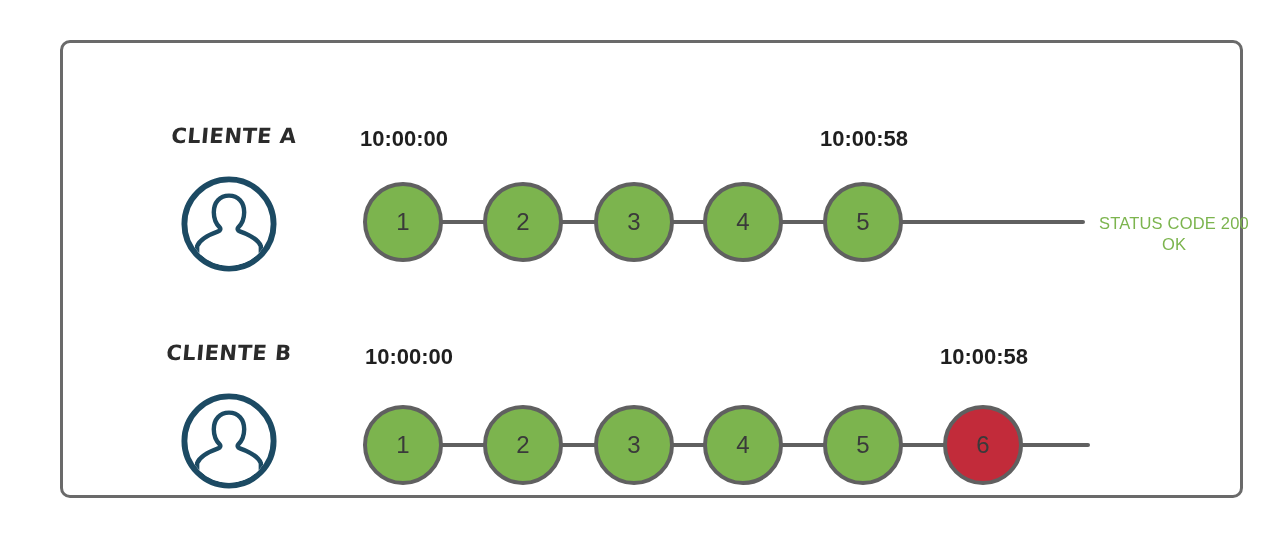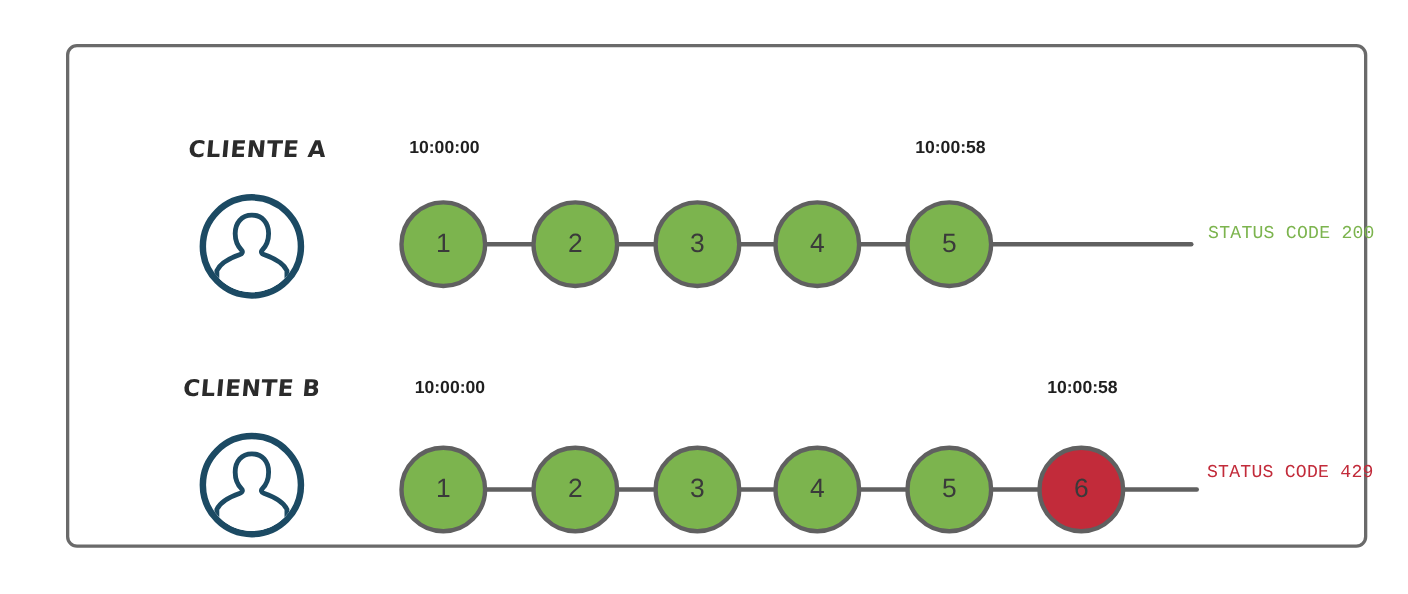--- a/index.html
+++ b/index.html
@@ -42,21 +42,21 @@
     position: absolute;
     width: 98px; height: 98px;
     color: var(--navy);
   }
   .timestamp {
     position: absolute;
     width: 120px;
     text-align: center;
     font-family: "Liberation Sans", sans-serif;
     font-weight: 700;
-    font-size: 16px;
+    font-size: 22px;
     color: #1f1f1f;
     white-space: nowrap;
   }
   .timeline {
     position: absolute;
     height: 4px;
     background: var(--gray);
     border-radius: 2px;
   }
   .node {
@@ -71,25 +71,26 @@
   .node.ok { background: var(--green); }
   .node.blocked { background: var(--red); }
   .node-num {
     font-family: "Liberation Sans", sans-serif;
     font-size: 24px;
     color: #3a3a3a;
   }
   .status {
     position: absolute;
     text-align: center;
-    font-family: Liberation Mono, monospace;
+    font-family: Liberation Sans, sans-serif;
     font-size: 16.5px;
     line-height: 21px;
     letter-spacing: 0.2px;
     white-space: nowrap;
+    margin-top: 12px;
   }
   .status.success { color: var(--green); }
   .status.error { color: var(--red); }
 </style>
 </head>
 <body>
 
 <div class="canvas">
   <div class="frame">
 
@@ -123,20 +124,21 @@
     </div>
     <div class="node ok" style="left:640px; top:139px;">
       <span class="node-num">4</span>
     </div>
     <div class="node ok" style="left:760px; top:139px;">
       <span class="node-num">5</span>
     </div>
 
     <div class="status success" style="left:1026px; top:158px; width:170px;">
       <div>STATUS CODE 200</div>
+      <div>OK</div>
     </div>
 
     <div class="client-label" style="left:86px; top:298px; width:160px;">CLIENTE B</div>
 
     <div class="avatar" style="left:117px; top:349px;">
       <svg viewBox="0 0 100 100" width="98" height="98" aria-hidden="true">
         <defs>
             <clipPath id="avclip-b">
               <circle cx="50" cy="50" r="42.5"></circle>
             </clipPath>
@@ -164,17 +166,16 @@
       <span class="node-num">4</span>
     </div>
     <div class="node ok" style="left:760px; top:362px;">
       <span class="node-num">5</span>
     </div>
     <div class="node blocked" style="left:880px; top:362px;">
       <span class="node-num">6</span>
     </div>
 
     <div class="status error" style="left:1024px; top:376px; width:172px;">
-      <div>STATUS CODE 429</div>
     </div>
 
   </div>
 </div>
 
 </body></html>

